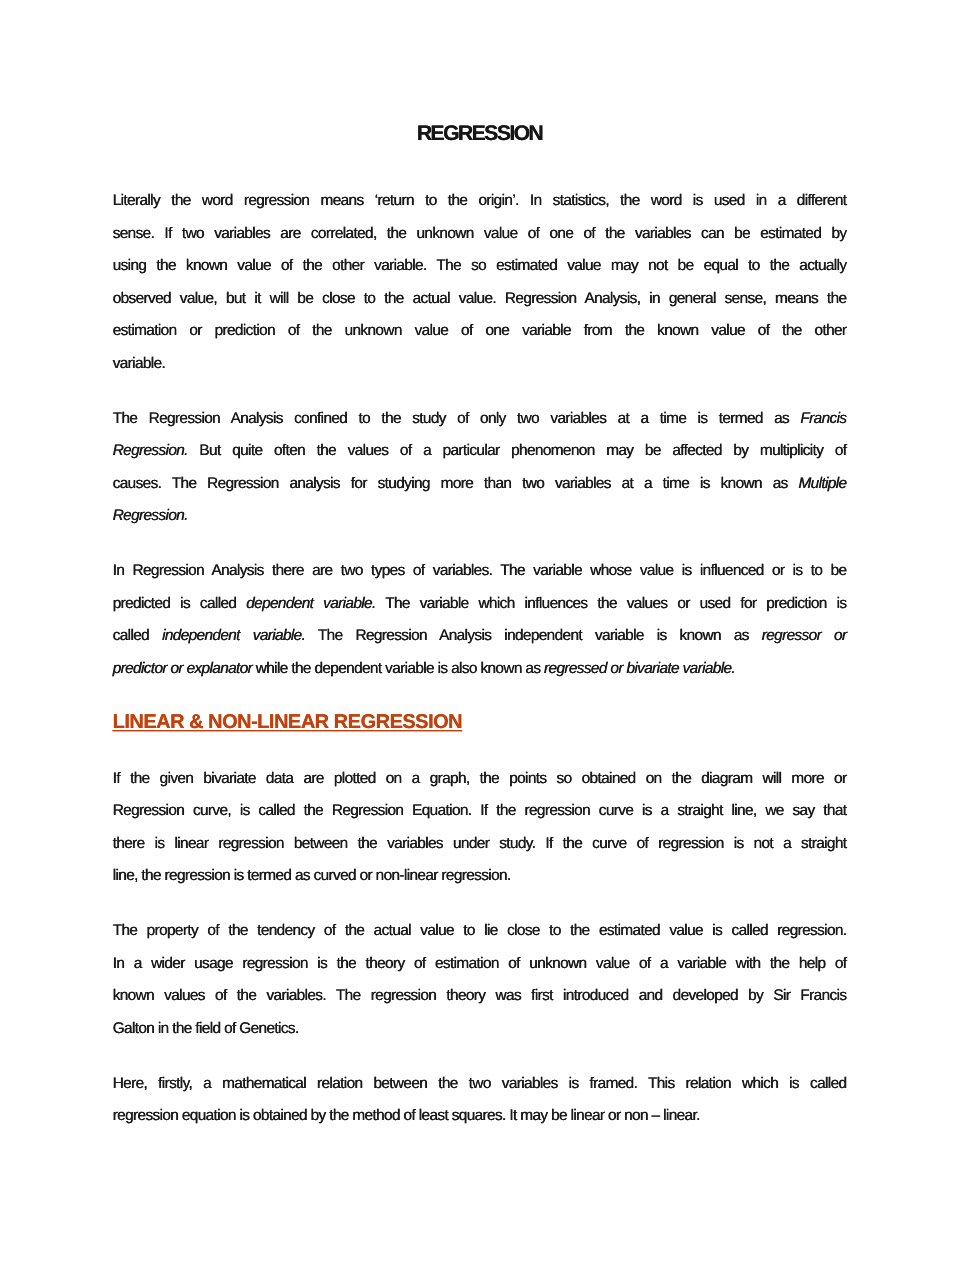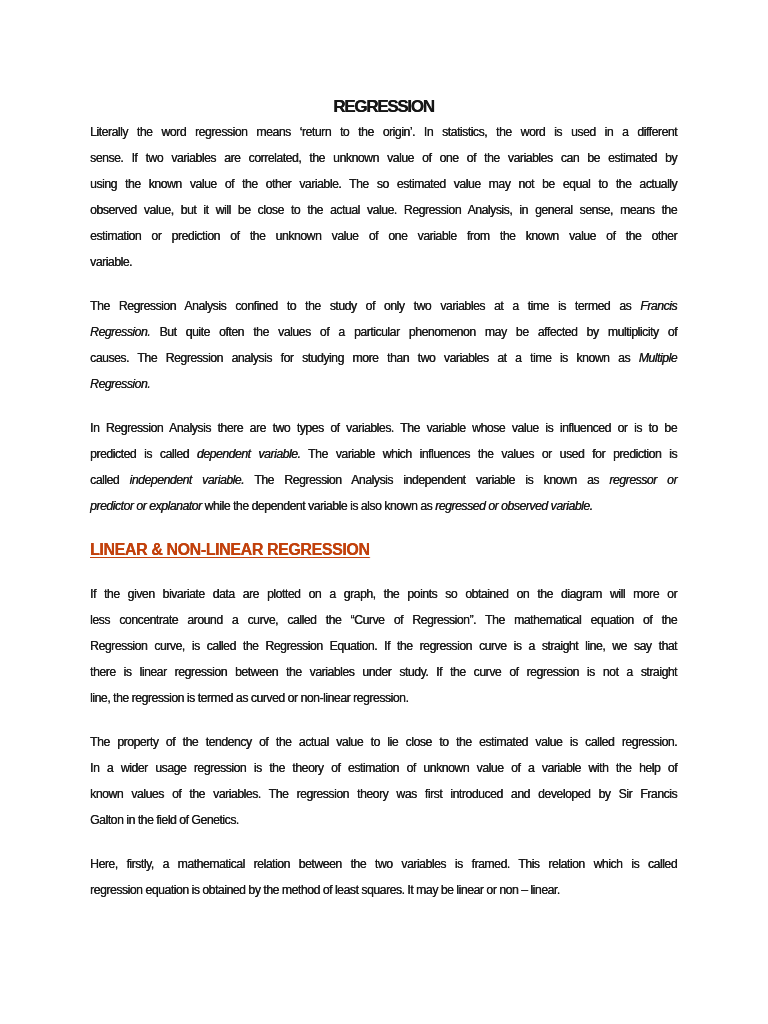--- a/index.html
+++ b/index.html
@@ -25,20 +25,21 @@
     margin: 0;
     font-size: 17px;
     font-weight: 700;
     letter-spacing: -1.3px;
     line-height: 24px;
     text-align: center;
     color: #161616;
     text-shadow: 0.2px 0 0 currentColor;
   }
   .content {
+    margin-top: 28px;
   }
   .para {
     margin: 0 0 18px 0;
   }
   .line {
     font-size: 12.3px;
     letter-spacing: -0.5px;
     line-height: 26px;
     white-space: nowrap;
     text-align: justify;
@@ -81,26 +82,25 @@
       <div class="para">
         <div class="line"><span class="seg">The Regression Analysis confined to the study of only two variables at a time is termed as </span><span class="seg-i">Francis</span></div>
         <div class="line"><span class="seg-i">Regression.</span><span class="seg"> But quite often the values of a particular phenomenon may be affected by multiplicity of</span></div>
         <div class="line"><span class="seg">causes. The Regression analysis for studying more than two variables at a time is known as </span><span class="seg-i">Multiple</span></div>
         <div class="line last"><span class="seg-i">Regression.</span></div>
       </div>
       <div class="para">
         <div class="line"><span class="seg">In Regression Analysis there are two types of variables. The variable whose value is influenced or is to be</span></div>
         <div class="line"><span class="seg">predicted is called </span><span class="seg-i">dependent variable.</span><span class="seg"> The variable which influences the values or used for prediction is</span></div>
         <div class="line"><span class="seg">called </span><span class="seg-i">independent variable.</span><span class="seg"> The Regression Analysis independent variable is known as </span><span class="seg-i">regressor or</span></div>
-        <div class="line last"><span class="seg-i">predictor or explanator</span><span class="seg"> while the dependent variable is also known as </span><span class="seg-i">regressed or observed variable.</span></div>
+        <div class="line last"><span class="seg-i">predictor or explanator</span><span class="seg"> while the dependent variable is also known as </span><span class="seg-i">regressed or bivariate variable.</span></div>
       </div>
       <div class="heading">LINEAR &amp; NON-LINEAR REGRESSION</div>
       <div class="para">
         <div class="line"><span class="seg">If the given bivariate data are plotted on a graph, the points so obtained on the diagram will more or</span></div>
-        <div class="line"><span class="seg">less concentrate around a curve, called the “Curve of Regression”. The mathematical equation of the</span></div>
         <div class="line"><span class="seg">Regression curve, is called the Regression Equation. If the regression curve is a straight line, we say that</span></div>
         <div class="line"><span class="seg">there is linear regression between the variables under study. If the curve of regression is not a straight</span></div>
         <div class="line last"><span class="seg">line, the regression is termed as curved or non-linear regression.</span></div>
       </div>
       <div class="para">
         <div class="line"><span class="seg">The property of the tendency of the actual value to lie close to the estimated value is called regression.</span></div>
         <div class="line"><span class="seg">In a wider usage regression is the theory of estimation of unknown value of a variable with the help of</span></div>
         <div class="line"><span class="seg">known values of the variables. The regression theory was first introduced and developed by Sir Francis</span></div>
         <div class="line last"><span class="seg">Galton in the field of Genetics.</span></div>
       </div>

